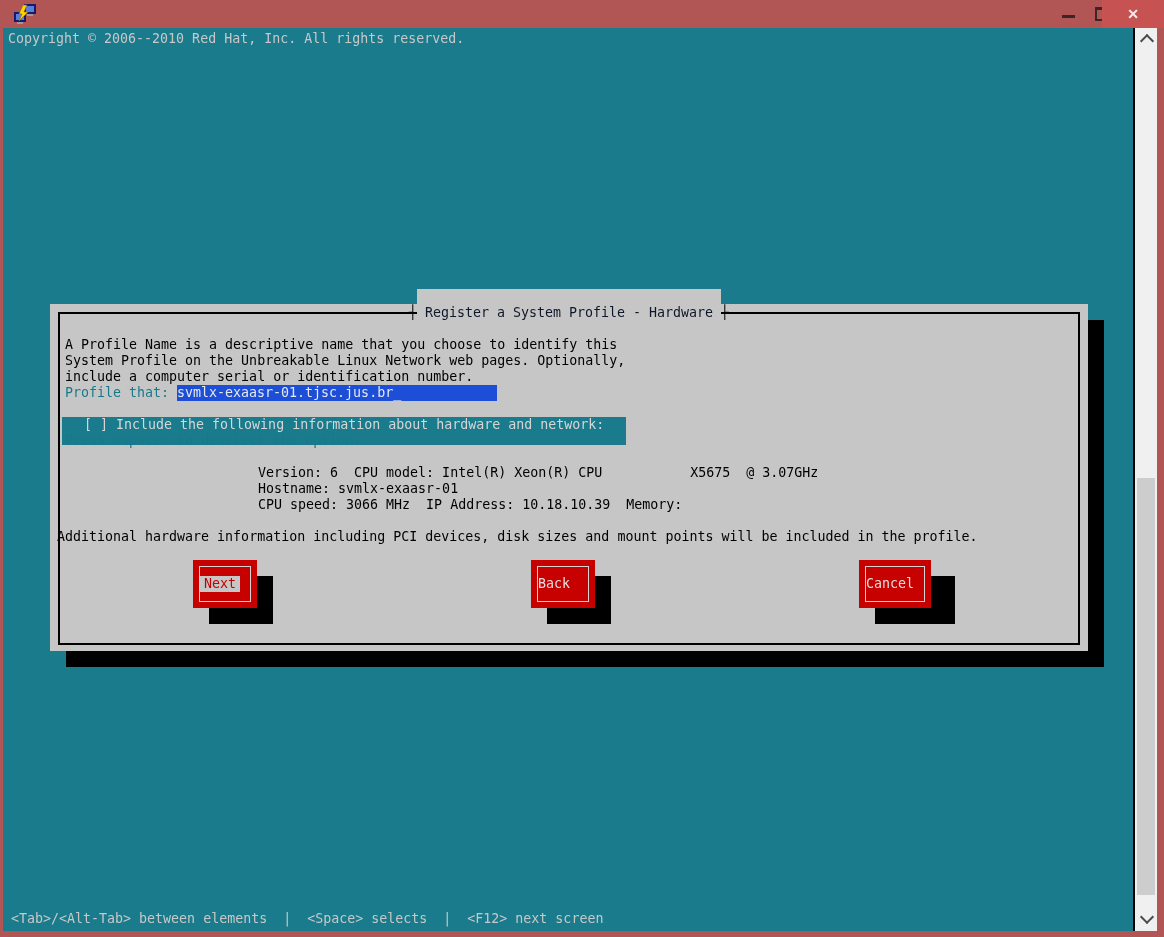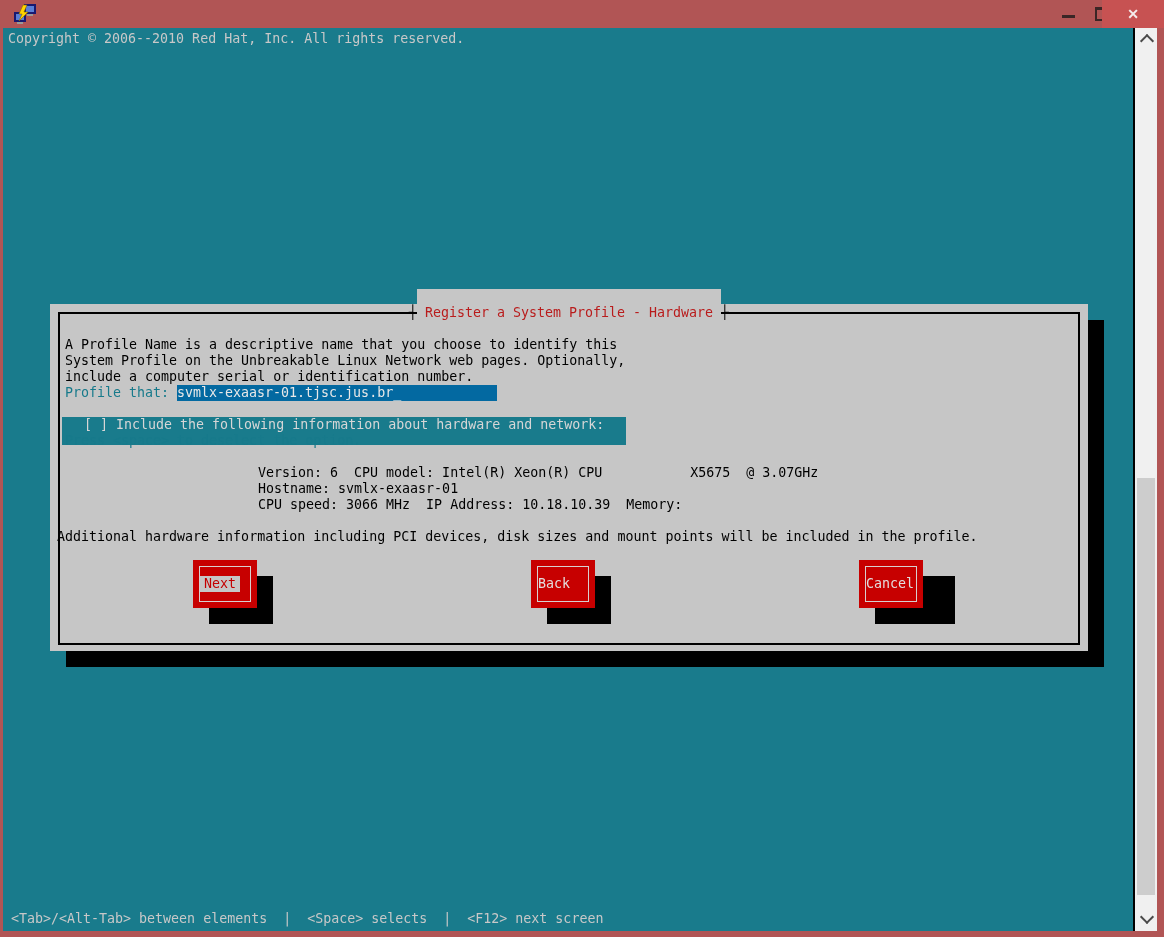--- a/index.html
+++ b/index.html
@@ -38,40 +38,40 @@
   .sb-arrow{position:absolute;left:7px;width:8px;height:8px;}
   .sb-up{top:36px;border-top:2px solid #4a4a4a;border-left:2px solid #4a4a4a;transform:rotate(45deg);}
   .sb-down{top:912px;border-bottom:2px solid #4a4a4a;border-right:2px solid #4a4a4a;transform:rotate(45deg);}
   
   .dialog-shadow{position:absolute;left:66px;top:320px;width:1038px;height:347px;background:#000;}
   .dialog{position:absolute;left:50px;top:304px;width:1038px;height:347px;background:#c6c6c6;}
   .dialog-border{position:absolute;left:8px;top:8px;right:8px;bottom:6px;border:2px solid #000;}
   .dialog-title-row{position:absolute;left:0;top:1px;width:100%;height:16px;
     display:flex;justify-content:center;align-items:center;font-size:13.3px;line-height:16px;}
   .dtick{color:#000;background:transparent;}
-  .dtitle{color:#b91c1c;background:#c6c6c6;padding:16px 8px;white-space:pre;text-align:right;}
+  .dtitle{color:#0f172a;background:#c6c6c6;padding:16px 8px;white-space:pre;text-align:right;}
   .d-line{position:absolute;white-space:pre;font-size:13.3px;line-height:16px;color:#000;}
   .teal-text{color:#177a8b;}
-  .profile-field{position:absolute;left:127px;top:81px;width:320px;height:16px;background:#0369a1;
+  .profile-field{position:absolute;left:127px;top:81px;width:320px;height:16px;background:#1d4ed8;
     font-size:13.3px;line-height:16px;color:#e8e8e8;white-space:pre;}
   .checkbox-row{position:absolute;left:12px;top:113px;height:28px;background:#197b8c;color:#d6d6d6;
     font-size:13.3px;line-height:16px;white-space:pre;padding:0 22px;}
   
   .tui-shadow{position:absolute;width:64px;height:48px;background:#000;}
   .tui-btn{position:absolute;width:64px;height:48px;background:#c70000;}
   .tui-btn .inner{position:absolute;left:6px;top:6px;right:6px;bottom:6px;border:1px solid #d8cfcf;
     display:flex;align-items:center;justify-content:flex-start;font-size:13.3px;line-height:16px;}
   .btn-label{color:#e3dcdc;white-space:pre;}
   .btn-label-focused{color:#c40000;background:#c6c6c6;padding:0 4px;white-space:pre;}
   .sh-next{left:159px;top:272px;}
   .b-next{left:143px;top:256px;}
   .sh-back{left:497px;top:272px;}
   .b-back{left:481px;top:256px;}
   .sh-cancel{left:825px;top:272px;width:80px;}
-  .b-cancel{left:809px;top:256px;width:64px;}
+  .b-cancel{left:809px;top:256px;width:72px;}
 </style>
 </head>
 <body>
 
 <div class="titlebar">
   <span class="app-icon">
     <svg width="26" height="24" viewBox="0 0 26 24">
       <rect x="12" y="1" width="12" height="10" fill="#191970"></rect>
       <rect x="14" y="3" width="8" height="6" fill="#5a7fd6"></rect>
       <rect x="15" y="11" width="6" height="2" fill="#9a9a9a"></rect>

